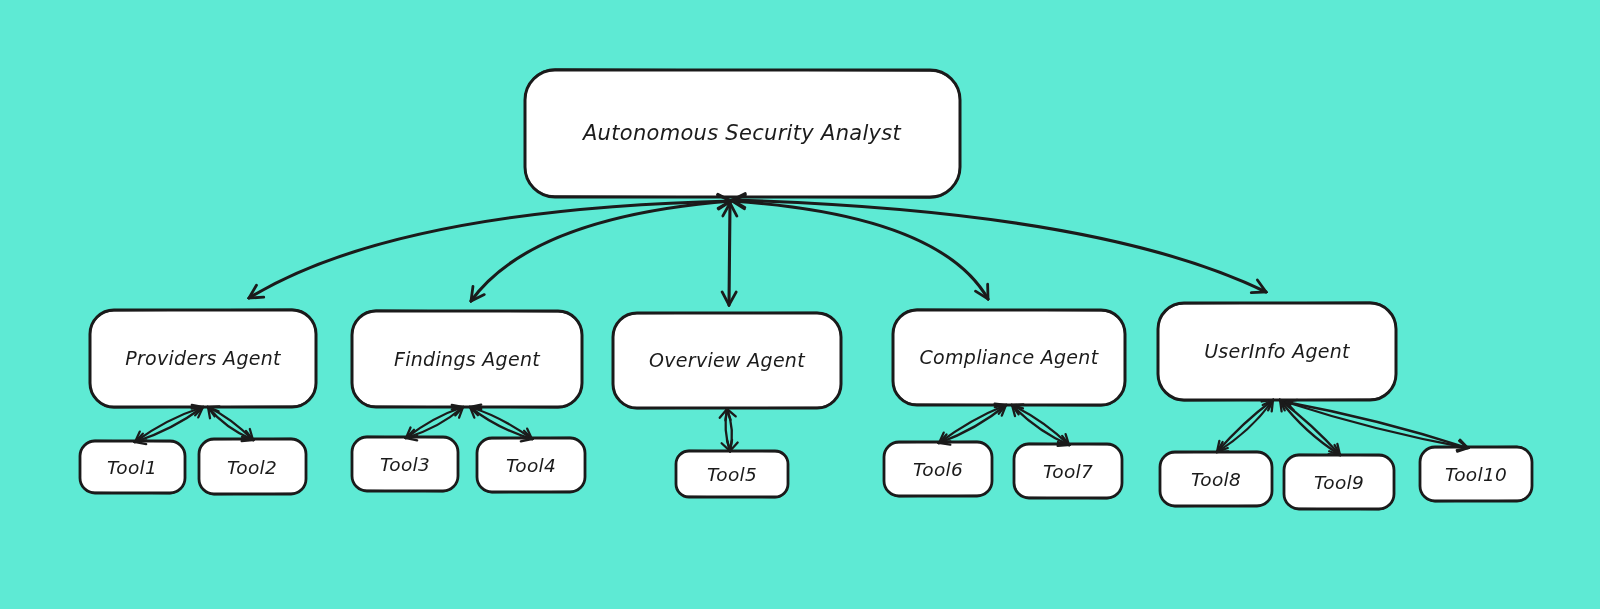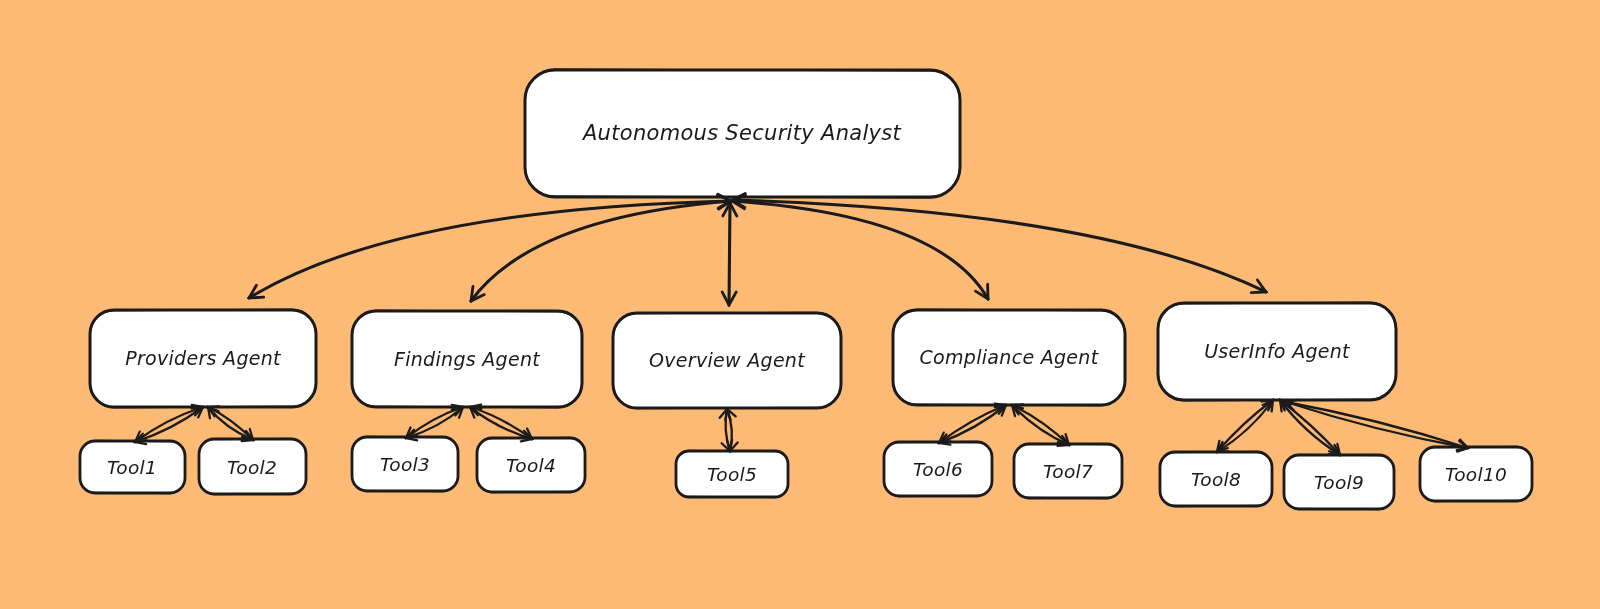--- a/index.html
+++ b/index.html
@@ -7,21 +7,21 @@
     padding: 0;
     background: #ffffff;
     width: 1600px;
     height: 609px;
     overflow: hidden;
   }
   .canvas-wrap {
     position: relative;
     width: 1600px;
     height: 609px;
-    background: #fdba74;
+    background: #5eead4;
   }
   svg { display: block; }
   .box {
     fill: #ffffff;
     stroke: #1b1b1b;
     stroke-width: 3;
   }
   .box-sketch {
     fill: none;
     stroke: #1b1b1b;

